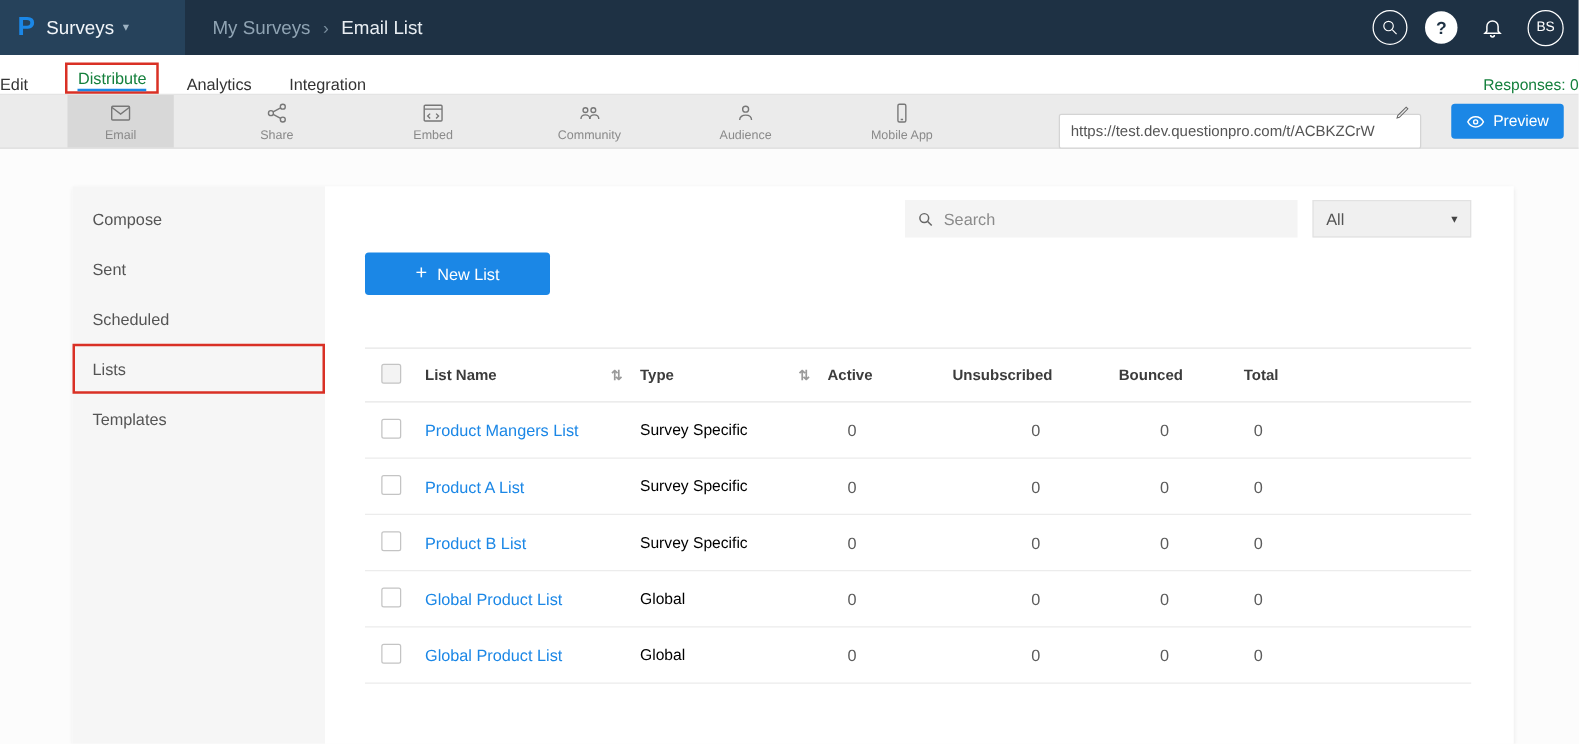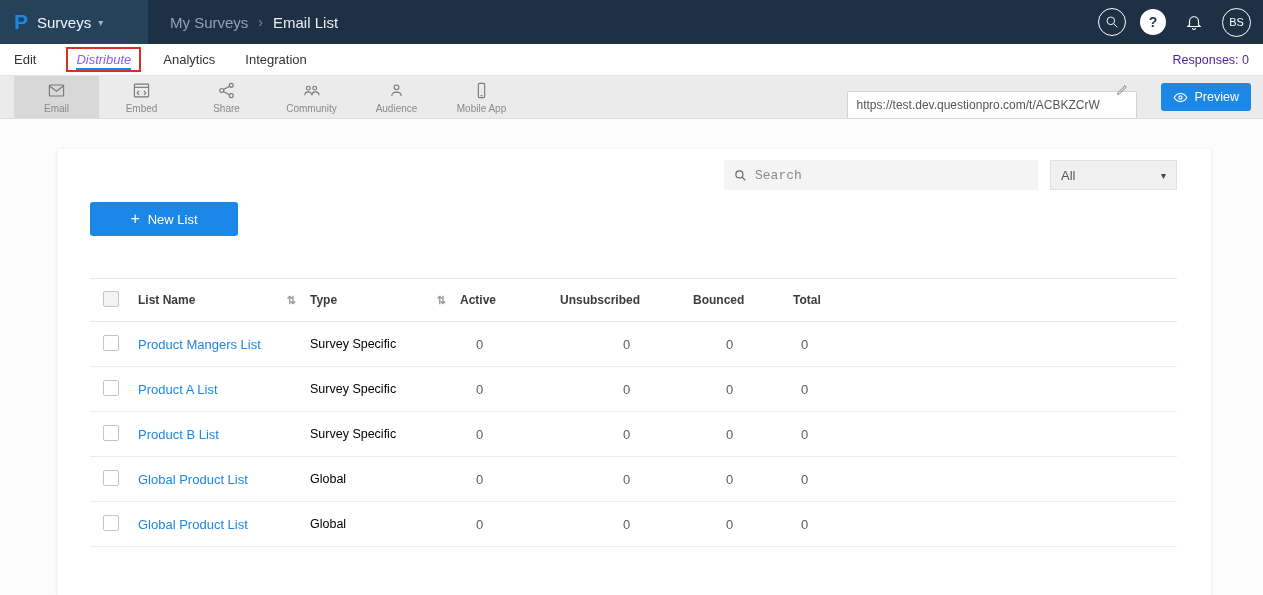--- a/index.html
+++ b/index.html
@@ -38,38 +38,38 @@
     font-size: 12.5px; padding: 8px 17px; cursor: pointer; font-family: inherit;
   }
   .help-circle { background: #ffffff; color: #1e3144; font-weight: bold; font-size: 14px; width: 26px; height: 26px; }
   .avatar {
     width: 29px; height: 29px; border-radius: 50%; border: 1.5px solid #fff; color: #fff;
     font-size: 11px; display: flex; align-items: center; justify-content: center; cursor: pointer;
   }
 
   
   .tabbar {
-    height: 32px; background: #ffffff; display: flex; align-items: center; padding: 0 14px;
+    height: 32px; background: #ffffff; display: flex; align-items: flex-end; padding: 0 0;
     border-bottom: 1px solid #e4e4e4;
   }
   .tab { color: #333; font-size: 13px; margin-right: 30px; cursor: pointer; }
   .tab-box-active {
     border: 2px solid #d93025; padding: 3px 8px; margin-right: 22px; cursor: pointer;
   }
-  .tab-box-active .tab-inner { border-bottom: 2px solid #1b87e6; padding-bottom: 1px; color: #8b5cf6; font-style: italic; }
-  .responses { margin-left: auto; color: #4c1d95; font-size: 12.5px; }
+  .tab-box-active .tab-inner { border-bottom: 2px solid #1b87e6; padding-bottom: 1px; color: #15803d; }
+  .responses { margin-left: auto; color: #15803d; font-size: 12.5px; }
 
   
   .toolbar {
     height: 43px; background: #ebebeb; display: flex; align-items: stretch; padding-left: 14px;
     border-bottom: 1px solid #ddd;
   }
   .tool-item {
     width: 85px; display: flex; flex-direction: column; align-items: center; justify-content: center;
-    gap: 3px; cursor: pointer;
+    gap: 3px; cursor: pointer; margin-left: 40px;
   }
   .tool-item.selected { background: #d8d8d8; }
   .tool-item svg { stroke: #777; fill: none; stroke-width: 1.4; }
   .tool-label { font-size: 10px; color: #8a8a8a; }
   .toolbar-right { margin-left: auto; display: flex; align-items: center; gap: 24px; padding-right: 12px; }
   .url-wrap { position: relative; }
   .url-input {
     width: 290px; height: 28px; border: 1px solid #d4d4d4; border-radius: 2px; background: #fff;
     font-size: 12px; color: #555; padding: 0 28px 0 9px; font-family: inherit; margin-top: 16px;
   }
@@ -97,21 +97,21 @@
   .sidebar-item.active { border: 2px solid #d93025; padding: 0 14px; }
 
   .content { flex: 1 1 auto; padding: 0 34px 0 32px; }
   .filters-row { display: flex; justify-content: flex-end; gap: 12px; margin-top: 11px; }
   .search-box {
     width: 314px; height: 30px; background: #f4f4f4; display: flex; align-items: center;
     padding: 0 10px; gap: 8px;
   }
   .search-box input {
     border: none; background: transparent; outline: none; font-size: 13px; color: #6d28d9;
-    flex: 1; font-family: Liberation Mono, monospace;
+    flex: 1; font-family: Liberation Sans, sans-serif;
   }
   .search-box input::placeholder { color: #8a8a8a; }
   .filter-select {
     width: 127px; height: 30px; background: #f0f0f0; border: 1px solid #e2e2e2;
     display: flex; align-items: center; justify-content: space-between; padding: 0 10px;
     font-size: 13px; color: #555; cursor: pointer;
   }
   .filter-select .caret-dk { font-size: 10px; color: #444; }
 
   .newlist-btn {
@@ -194,36 +194,36 @@
 <div class="toolbar">
   <div class="tool-item selected">
     <svg width="19" height="19" viewBox="0 0 24 24">
         <rect x="3" y="5" width="18" height="14" rx="1"></rect>
         <path d="M3 6l9 7 9-7"></path>
       </svg>
     <span class="tool-label">Email</span>
   </div>
   <div class="tool-item">
     <svg width="19" height="19" viewBox="0 0 24 24">
-        <rect x="3" y="4" width="18" height="16" rx="1"></rect>
-        <path d="M3 8h18"></path>
-        <path d="M9 12.5l-2.5 2.5 2.5 2.5"></path>
-        <path d="M15 12.5l2.5 2.5-2.5 2.5"></path>
-      </svg>
-    <span class="tool-label">Embed</span>
-  </div>
-  <div class="tool-item">
-    <svg width="19" height="19" viewBox="0 0 24 24">
         <circle cx="6" cy="12" r="2.5"></circle>
         <circle cx="18" cy="5.5" r="2.5"></circle>
         <circle cx="18" cy="18.5" r="2.5"></circle>
         <line x1="8.2" y1="10.8" x2="15.8" y2="6.7"></line>
         <line x1="8.2" y1="13.2" x2="15.8" y2="17.3"></line>
       </svg>
     <span class="tool-label">Share</span>
+  </div>
+  <div class="tool-item">
+    <svg width="19" height="19" viewBox="0 0 24 24">
+        <rect x="3" y="4" width="18" height="16" rx="1"></rect>
+        <path d="M3 8h18"></path>
+        <path d="M9 12.5l-2.5 2.5 2.5 2.5"></path>
+        <path d="M15 12.5l2.5 2.5-2.5 2.5"></path>
+      </svg>
+    <span class="tool-label">Embed</span>
   </div>
   <div class="tool-item">
     <svg width="19" height="19" viewBox="0 0 24 24">
         <circle cx="8" cy="9" r="2.4"></circle>
         <circle cx="16" cy="9" r="2.4"></circle>
         <path d="M3.5 18c0-2.6 2-4.2 4.5-4.2S12.5 15.4 12.5 18"></path>
         <path d="M12.5 18c0-2.6 2-4.2 4.5-4.2s4.5 1.6 4.5 4.2"></path>
       </svg>
     <span class="tool-label">Community</span>
   </div>
@@ -257,20 +257,27 @@
           <circle cx="12" cy="12" r="2.6"></circle>
         </svg>
       <span>Preview</span>
     </button>
   </div>
 </div>
 
 <div class="page">
   <div class="card">
 
+    <div class="sidebar">
+      <div class="sidebar-item">Compose</div>
+      <div class="sidebar-item">Sent</div>
+      <div class="sidebar-item">Scheduled</div>
+      <div class="sidebar-item active">Lists</div>
+      <div class="sidebar-item">Templates</div>
+    </div>
 
     <div class="content">
 
       <div class="filters-row">
         <div class="search-box">
           <svg class="gray-ic" width="13" height="13" viewBox="0 0 24 24" style="stroke-width:2.2">
               <circle cx="10" cy="10" r="6.5"></circle>
               <line x1="15" y1="15" x2="21" y2="21"></line>
             </svg>
           <input type="text" placeholder="Search" style="">

